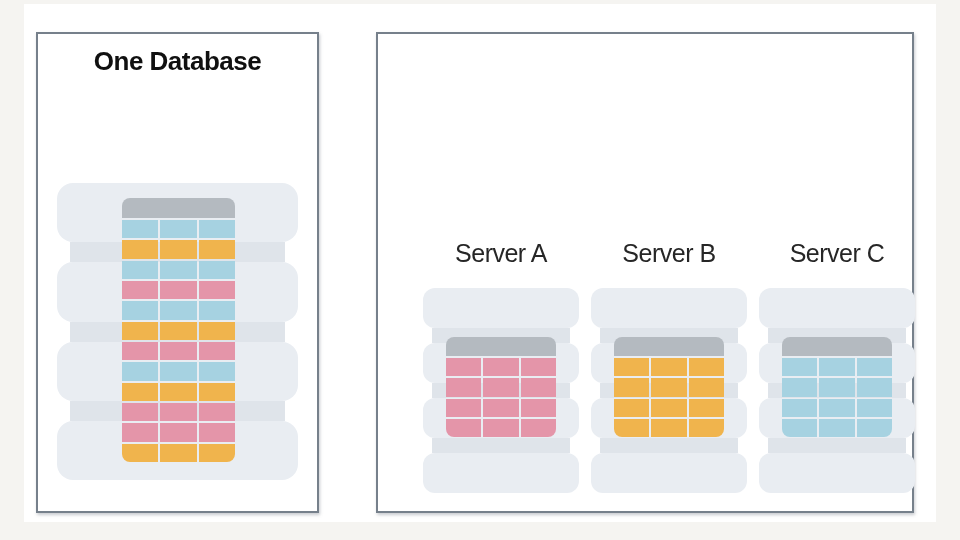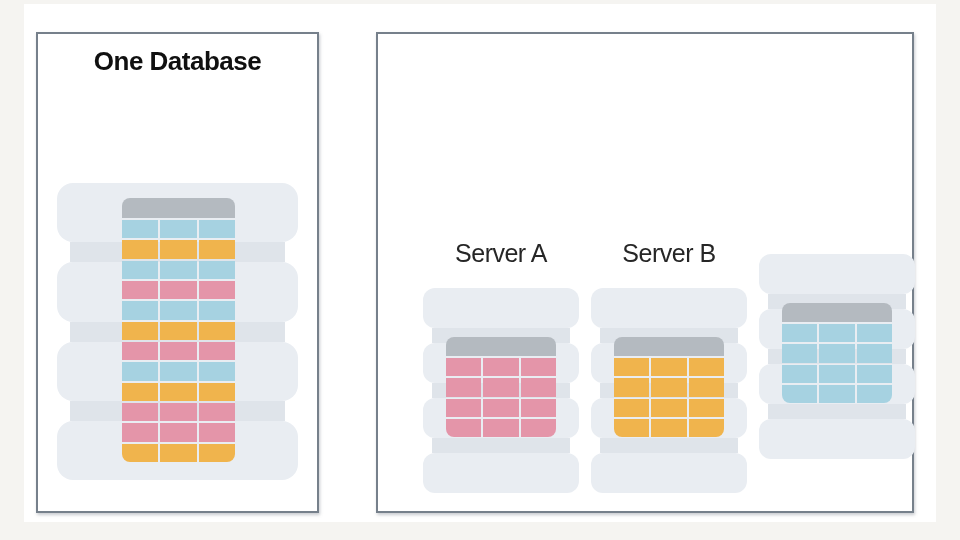--- a/index.html
+++ b/index.html
@@ -229,20 +229,21 @@
             <div class="trow">
               <div class="tcell" style="background: rgb(240, 180, 77);"></div>
               <div class="tcell" style="background: rgb(240, 180, 77);"></div>
               <div class="tcell" style="background: rgb(240, 180, 77);"></div>
             </div>
           </div>
       </div>
     </div>
 
     <div class="shard-col">
+      <div class="server-label shard-label">Server C</div>
       <div class="shard-stack stack-right">
         <div class="stack-disc" style="background: rgb(233, 237, 242);"></div>
           <div class="stack-neck" style="background: rgb(223, 228, 234);"></div>
           <div class="stack-disc" style="background: rgb(233, 237, 242);"></div>
           <div class="stack-neck" style="background: rgb(223, 228, 234);"></div>
           <div class="stack-disc" style="background: rgb(233, 237, 242);"></div>
           <div class="stack-neck" style="background: rgb(223, 228, 234);"></div>
           <div class="stack-disc" style="background: rgb(233, 237, 242);"></div>
           <div class="dtable dtable-small">
             <div class="thead" style="background: rgb(180, 186, 192);"></div>

